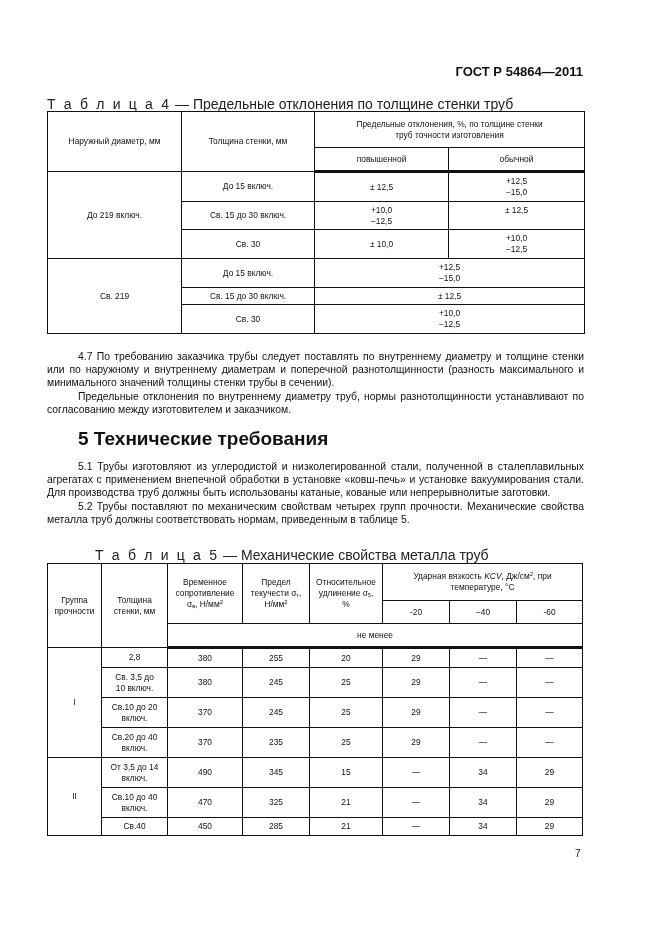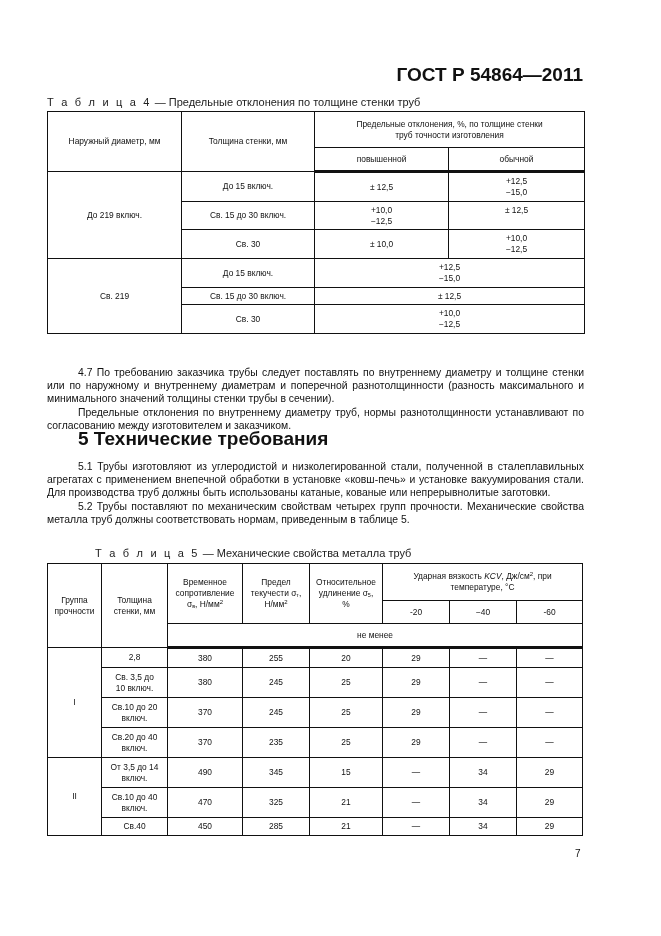--- a/index.html
+++ b/index.html
@@ -1,20 +1,20 @@
 <!DOCTYPE html>
 <html><head>
   <meta charset="utf-8">
   <style>
     html, body { margin: 0; padding: 0; background: #ffffff; }
     body { width: 661px; height: 936px; position: relative; overflow: hidden;
       font-family: "Liberation Sans", sans-serif; color: #111; }
     .abs { position: absolute; }
-    .doc-code { top: 64px; right: 78px; font-size: 19px; font-weight: bold; }
-    .caption { font-size: 11px; color: #222; white-space: nowrap; }
+    .doc-code { top: 64px; right: 78px; font-size: 13px; font-weight: bold; }
+    .caption { font-size: 14px; color: #222; white-space: nowrap; }
     .caption .sp { letter-spacing: 2.2px; }
     table.t { position: absolute; border-collapse: collapse; table-layout: fixed; font-size: 8.4px; color: #111; }
     table.t td { border: 1px solid #111; text-align: center; vertical-align: middle; padding: 0 2px; line-height: 11px; }
     table.t tr.thick-bottom td { border-bottom: 3px solid #111; }
     .para { font-size: 10.4px; line-height: 13.2px; color: #111; text-align: justify; }
     .para p { margin: 0; }
     .para .ind { text-indent: 31px; }
     .para .last { text-align-last: left; }
     .section-title { font-size: 19px; font-weight: bold; }
     .page-num { font-size: 10px; }
@@ -90,21 +90,21 @@
   <tr style="height:29px">
     <td>Св. 30</td>
     <td colspan="2">
           <div>+10,0</div>
           <div>−12,5</div>
         </td>
   </tr>
 </tbody>
   </table>
 
-<div class="abs para" style="left:47px; top:350px; width:537px;margin-top:16px;">
+<div class="abs para" style="left:47px; top:350px; width:537px;">
   <p class="ind">4.7  По требованию заказчика трубы следует поставлять по внутреннему диаметру и толщине стенки или по наружному и внутреннему диаметрам и поперечной разнотолщинности (разность максимального и минимального значений толщины стенки трубы в сечении).</p>
   <p class="ind last">Предельные отклонения по внутреннему диаметру труб, нормы разнотолщинности устанавливают по согласованию между изготовителем и заказчиком.</p>
 </div>
 
 <div class="abs section-title" style="left:78px; top:428px;">5  Технические требования</div>
 
 <div class="abs para" style="left:47px; top:460px; width:537px;">
   <p class="ind">5.1  Трубы изготовляют из углеродистой и низколегированной стали, полученной в сталеплавильных агрегатах с применением внепечной обработки в установке «ковш-печь» и установке вакуумирования стали. Для производства труб должны быть использованы катаные, кованые или непрерывнолитые заготовки.</p>
   <p class="ind">5.2 Трубы поставляют по механическим свойствам четырех групп прочности. Механические свойства металла труб должны соответствовать нормам, приведенным в таблице 5.</p>
 </div>

